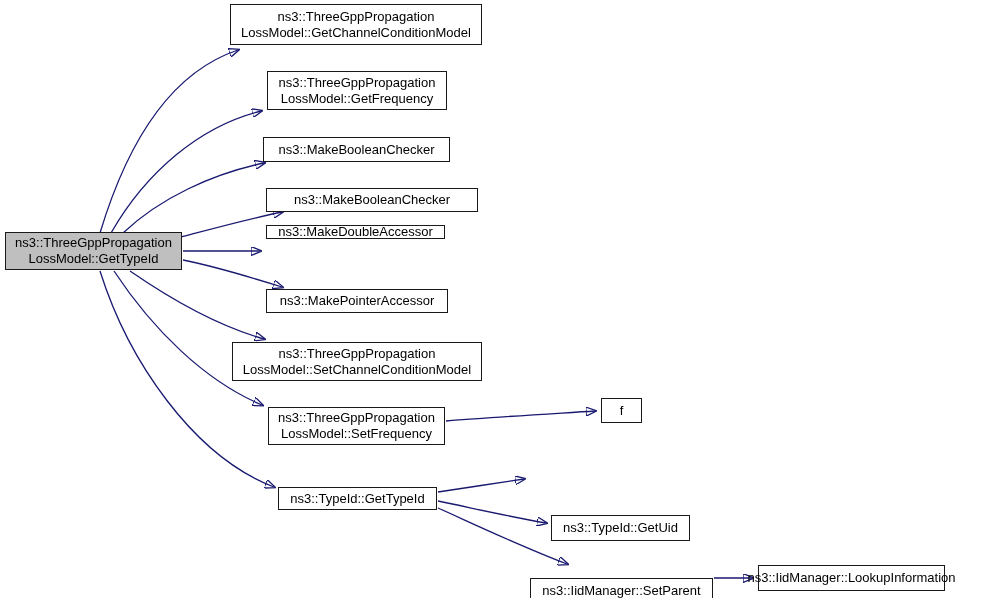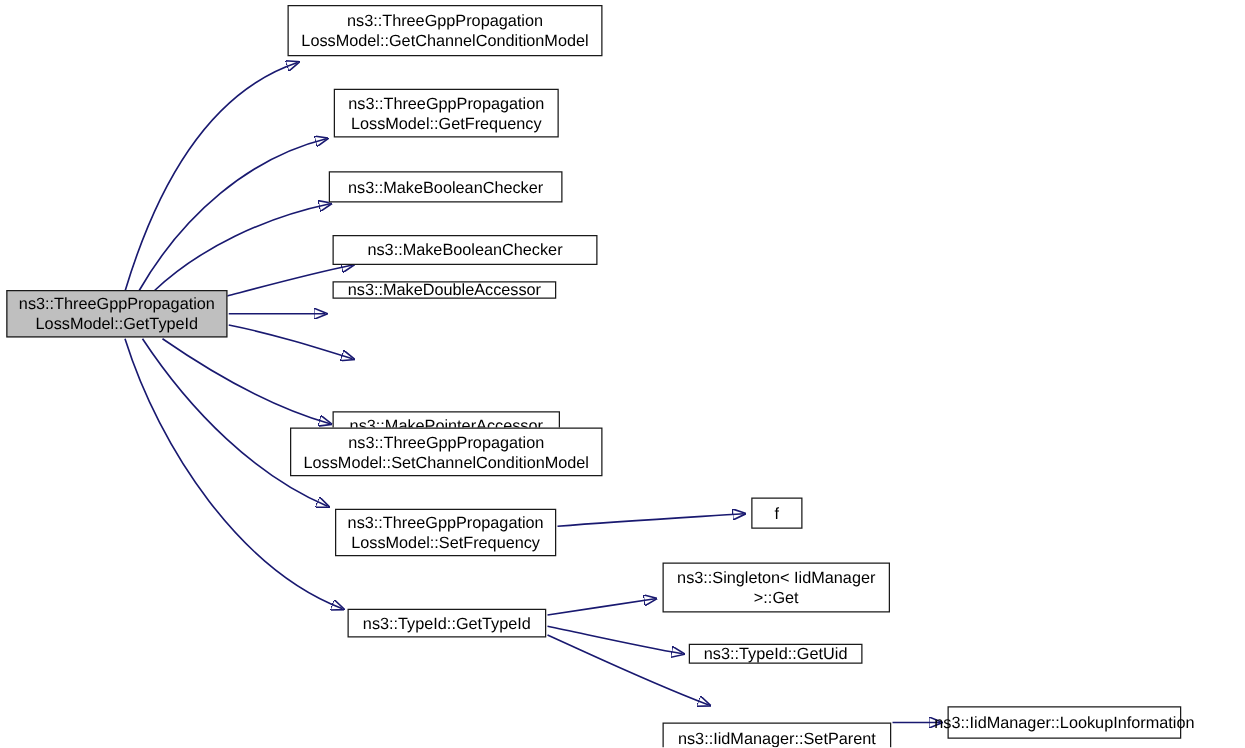--- a/index.html
+++ b/index.html
@@ -93,21 +93,21 @@
   </div>
 
   <div class="node" style="left:266px; top:188px; width:212px; height:24px;">
     <span>ns3::MakeBooleanChecker</span>
   </div>
 
   <div class="node" style="left:266px; top:225px; width:179px; height:14px;">
     <span>ns3::MakeDoubleAccessor</span>
   </div>
 
-  <div class="node" style="left:266px; top:289px; width:182px; height:24px;margin-top:40px;">
+  <div class="node" style="left:266px; top:289px; width:182px; height:24px;">
     <span>ns3::MakePointerAccessor</span>
   </div>
 
   <div class="node" style="left:232px; top:342px; width:250px; height:39px;">
     <span>ns3::ThreeGppPropagation
 LossModel::SetChannelConditionModel</span>
   </div>
 
   <div class="node" style="left:268px; top:407px; width:177px; height:38px;">
     <span>ns3::ThreeGppPropagation
@@ -115,26 +115,22 @@
   </div>
 
   <div class="node" style="left:278px; top:487px; width:159px; height:23px;">
     <span>ns3::TypeId::GetTypeId</span>
   </div>
 
   <div class="node" style="left:601px; top:398px; width:41px; height:25px;">
     <span>f</span>
   </div>
 
-  <div class="node" style="left:530px; top:450px; width:182px; height:40px;">
-    <span>ns3::Singleton&lt; IidManager
-&gt;::Get</span>
-  </div>
 
-  <div class="node" style="left:551px; top:515px; width:139px; height:16px;">
+  <div class="node" style="left:551px; top:515px; width:139px; height:26px;">
     <span>ns3::TypeId::GetUid</span>
   </div>
 
   <div class="node" style="left:530px; top:578px; width:183px; height:25px;">
     <span>ns3::IidManager::SetParent</span>
   </div>
 
   <div class="node" style="left:758px; top:565px; width:187px; height:26px;">
     <span>ns3::IidManager::LookupInformation</span>
   </div>

